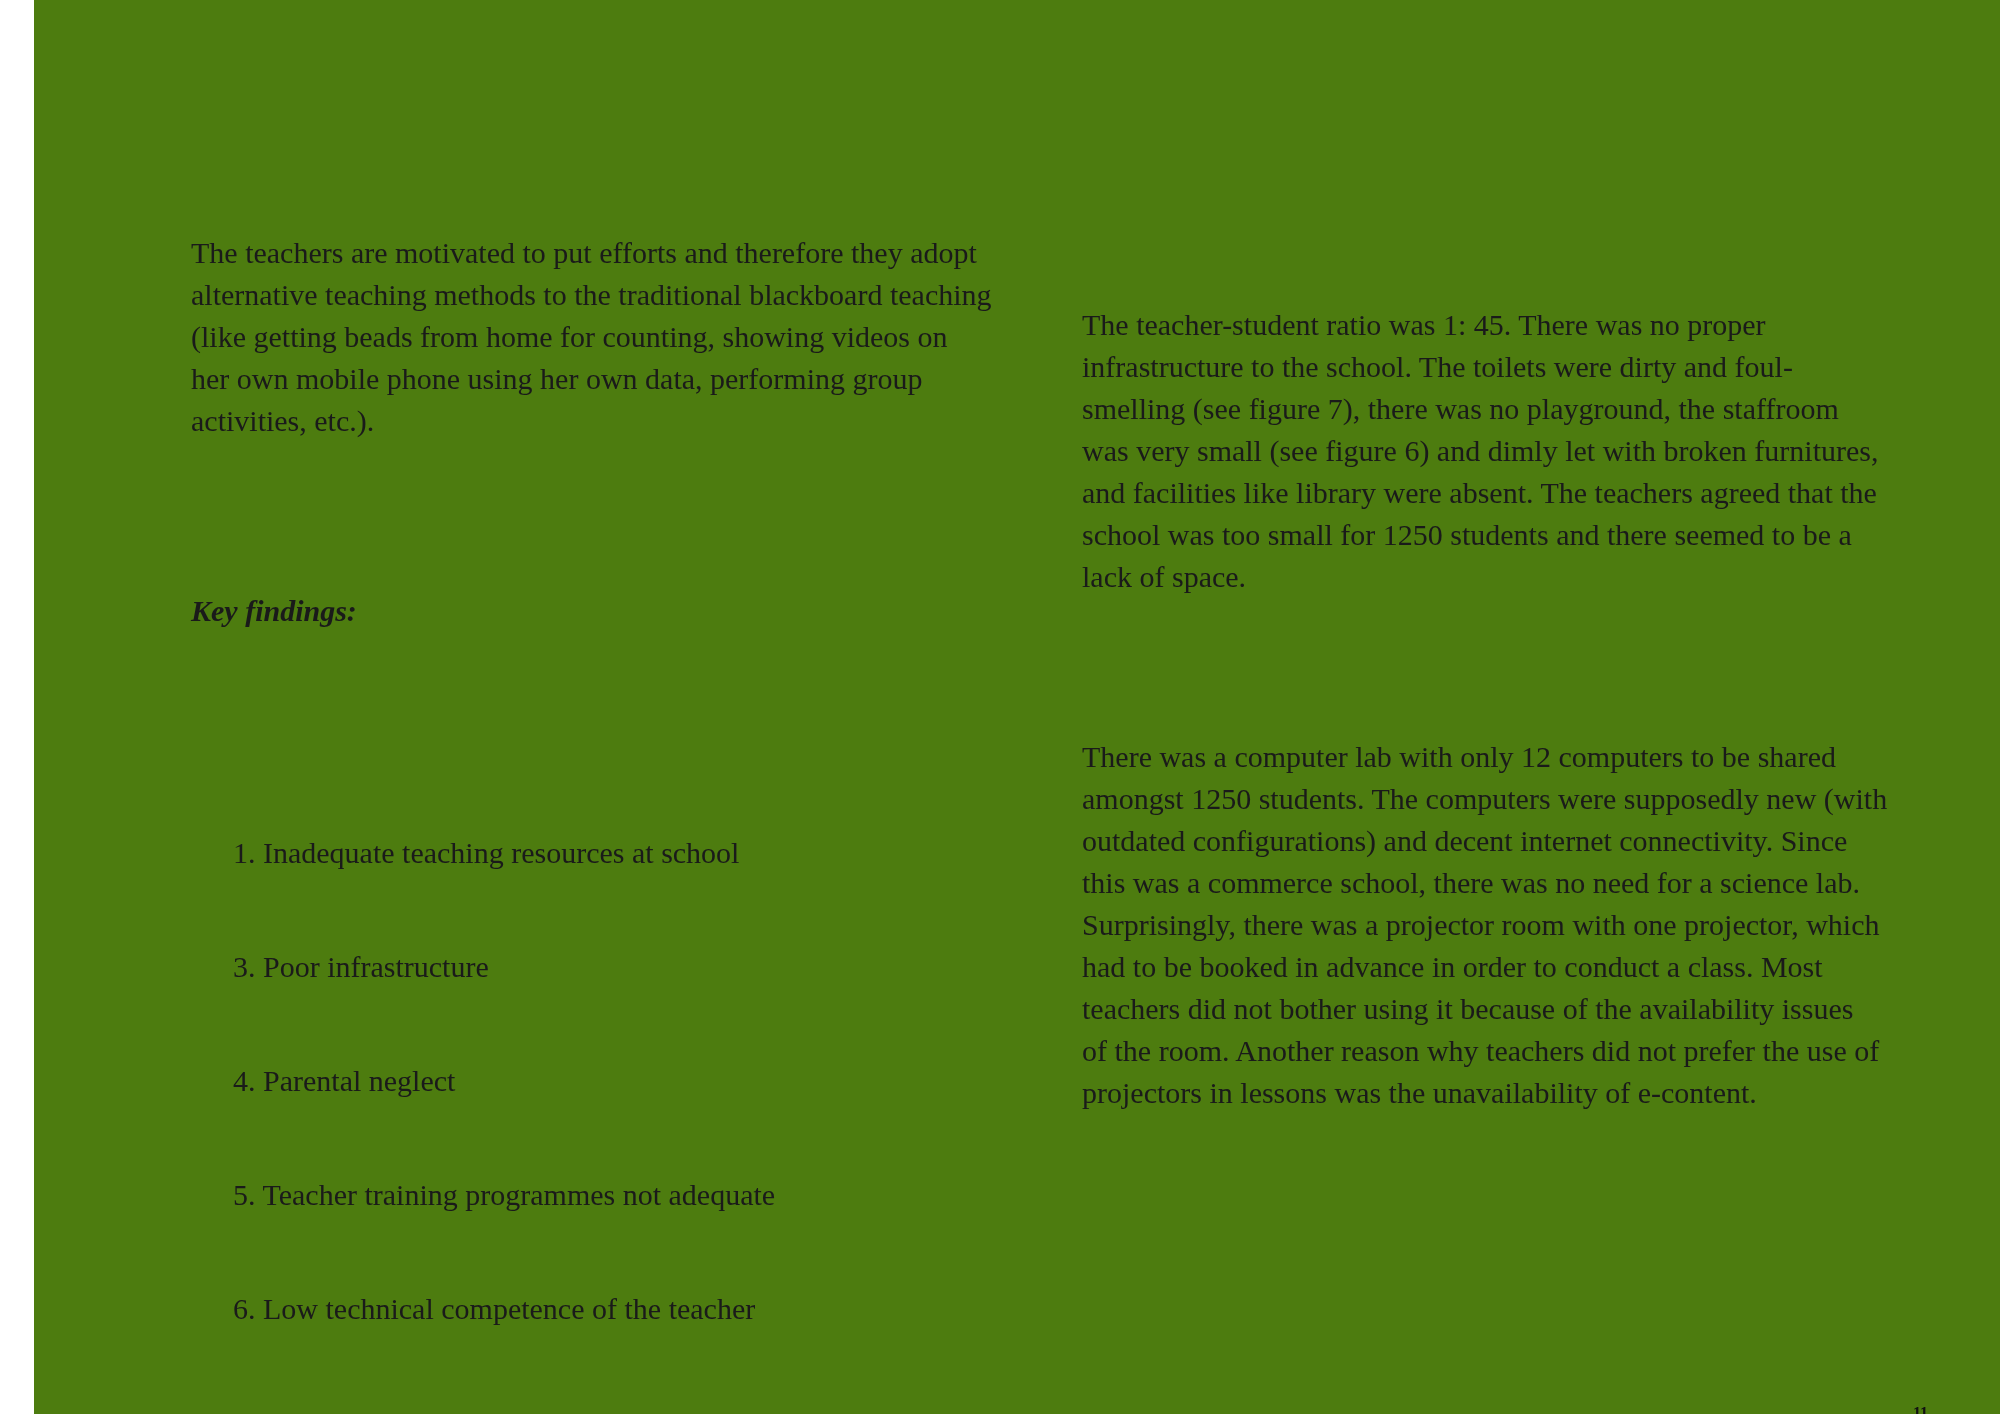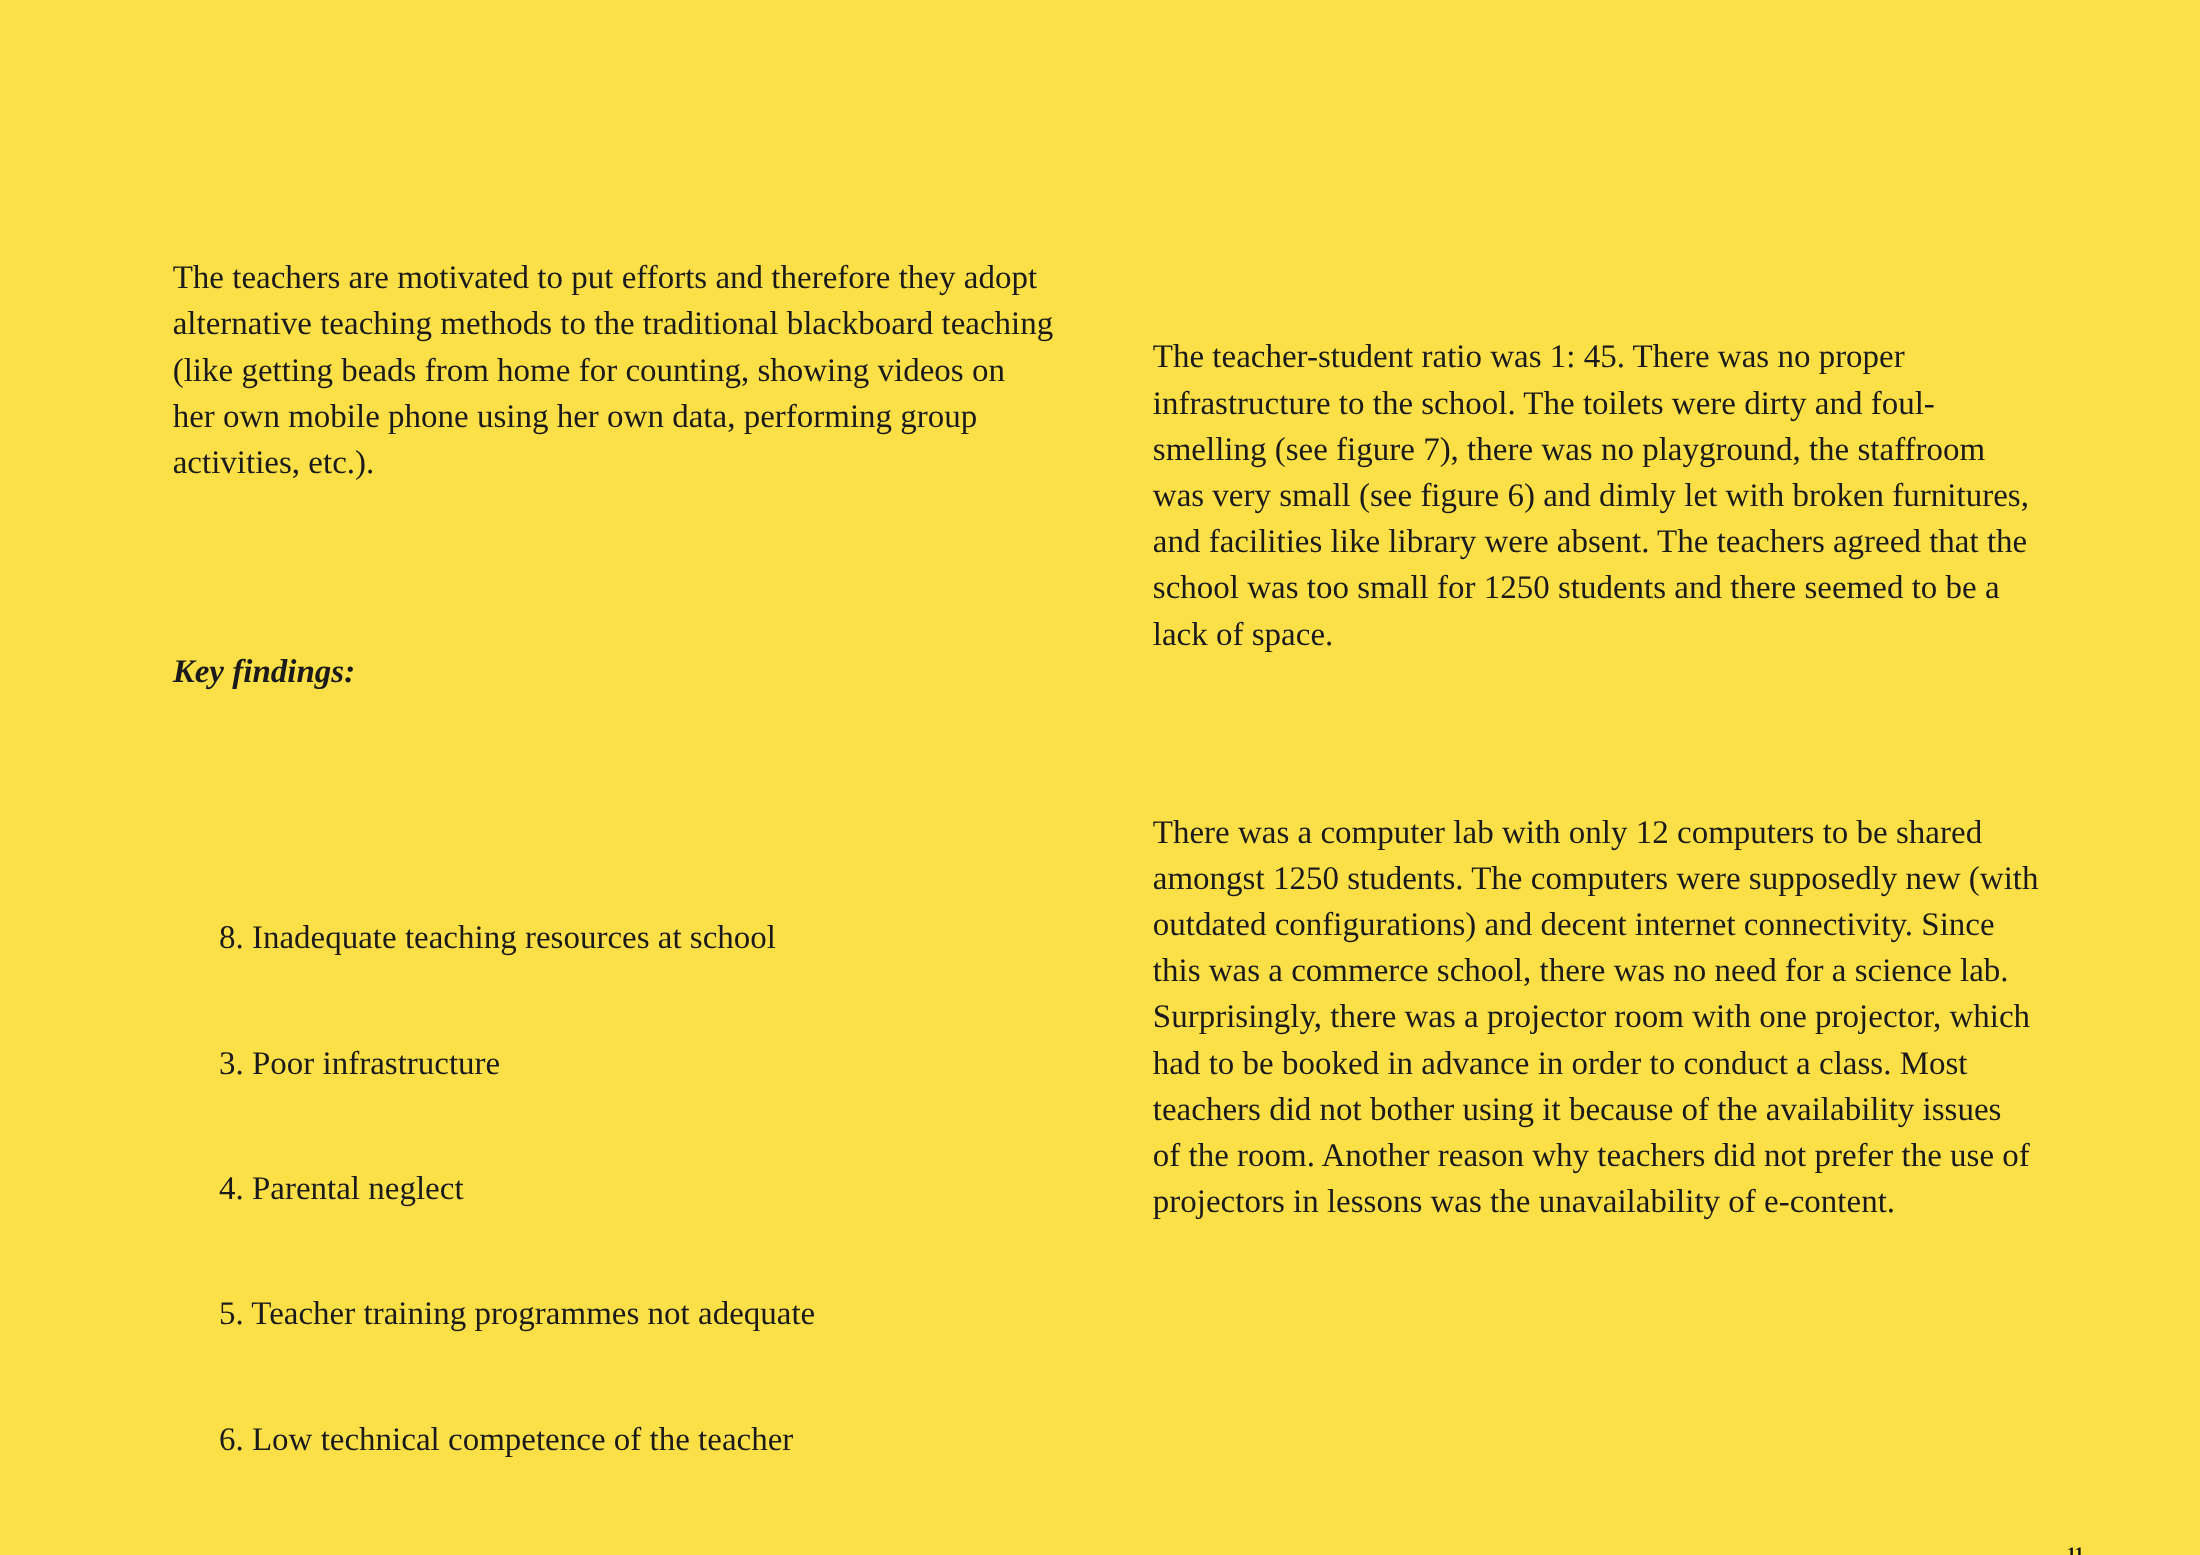--- a/index.html
+++ b/index.html
@@ -11,21 +11,22 @@
     position: relative;
     width: 2000px;
     height: 1414px;
     font-family: "Liberation Serif", "DejaVu Serif", serif;
     color: #1a1a1a;
     overflow: hidden;
   }
   .page {
     position: absolute;
     inset: 0;
-    background: #fde047;
+    background: #4d7c0f;
+    margin-left: 34px;
   }
   .col {
     position: absolute;
     top: 148px;
     font-size: 30px;
     line-height: 42px;
     white-space: pre;          
     text-align: left;
   }
   .col-left  { left: 157px;  width: 870px; }
@@ -66,21 +67,21 @@
   <div class="col col-left">
     <div class="para">The teachers are motivated to put efforts and therefore they adopt
 alternative teaching methods to the traditional blackboard teaching
 (like getting beads from home for counting, showing videos on
 her own mobile phone using her own data, performing group
 activities, etc.).</div>
 
     <div class="kf-heading">Key findings:</div>
 
     <div class="kf-list">
-      <div class="kf-item">8. Inadequate teaching resources at school</div>
+      <div class="kf-item">1. Inadequate teaching resources at school</div>
       <div class="kf-item">3. Poor infrastructure</div>
       <div class="kf-item">4. Parental neglect</div>
       <div class="kf-item">5. Teacher training programmes not adequate</div>
       <div class="kf-item">6. Low technical competence of the teacher</div>
       
       
       
       
       
     </div>

